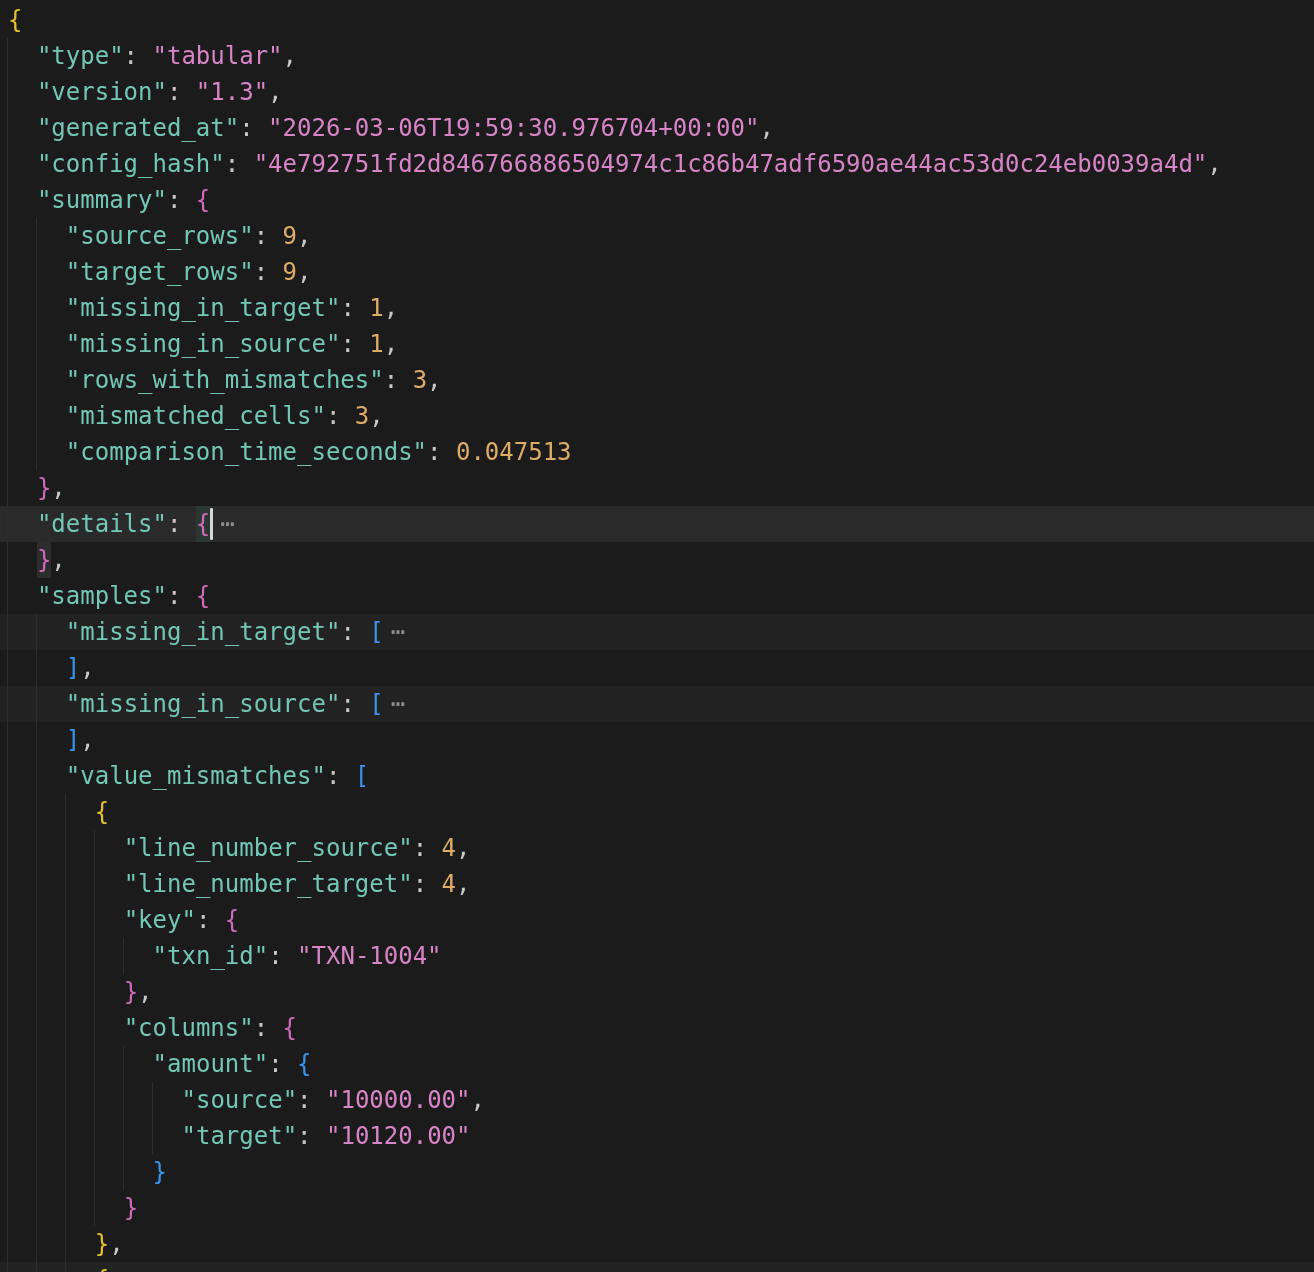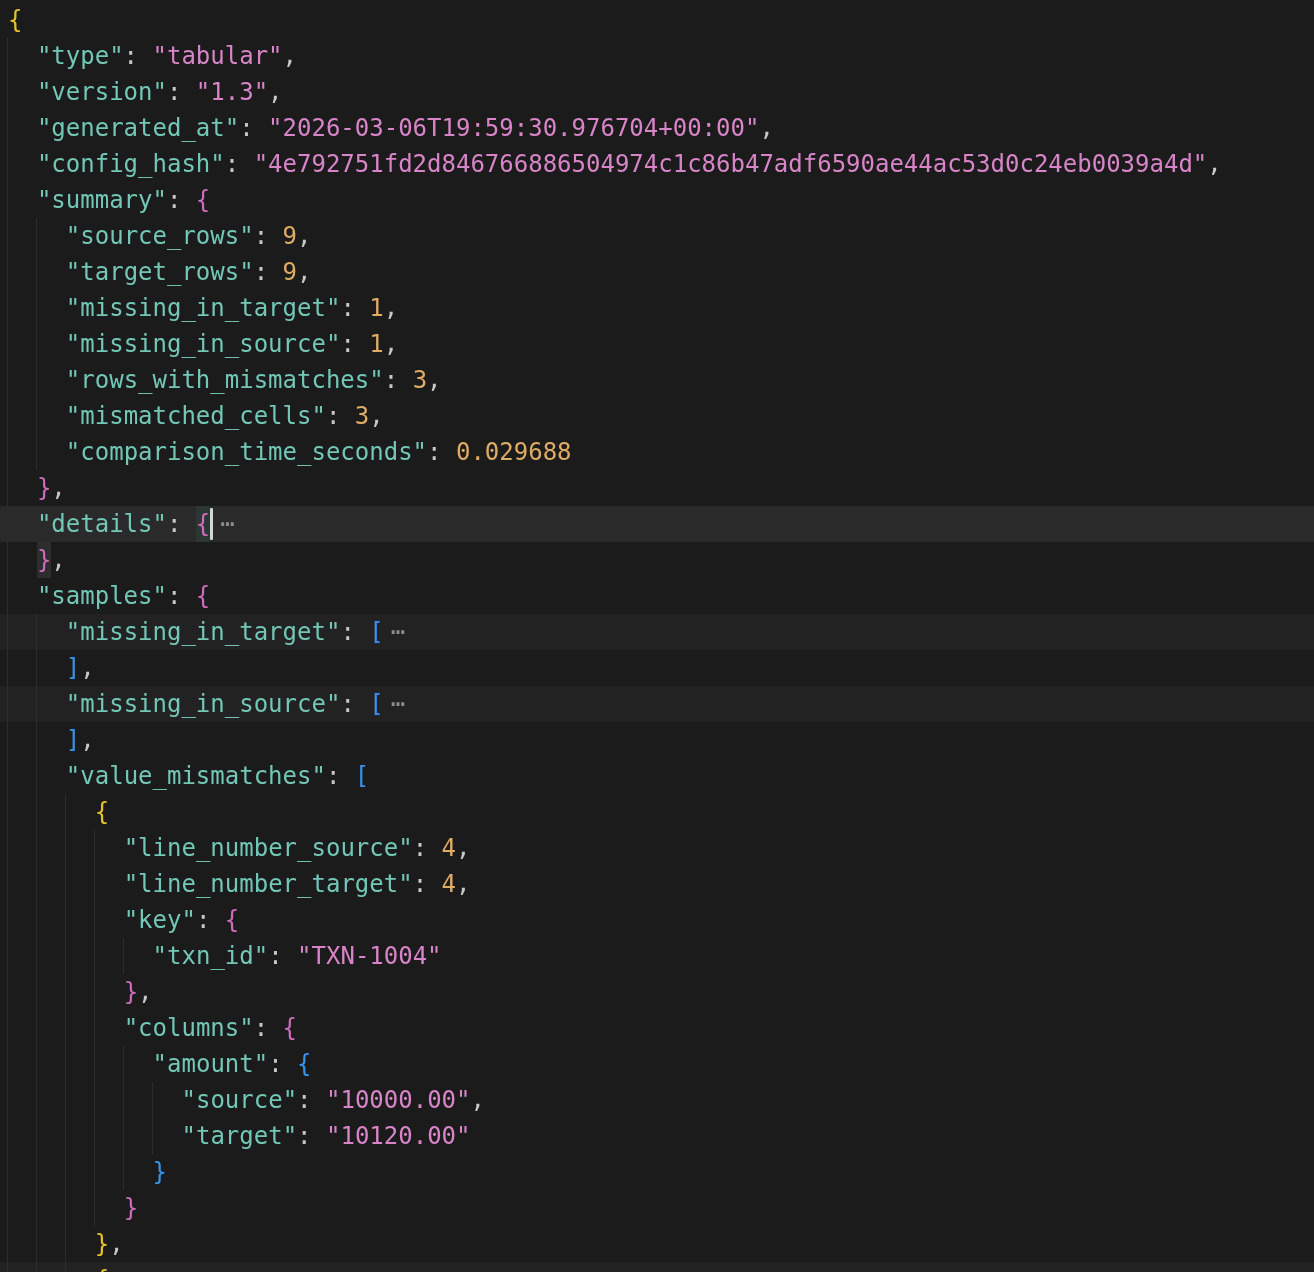--- a/index.html
+++ b/index.html
@@ -42,21 +42,21 @@
     <div class="line"><span class="guide" style="left: 7px;"></span><span class="code" style="padding-left: 36.916px;"><span class="tk-key">"version"</span><span class="tk-punct">: </span><span class="tk-string">"1.3"</span><span class="tk-punct">,</span></span></div>
     <div class="line"><span class="guide" style="left: 7px;"></span><span class="code" style="padding-left: 36.916px;"><span class="tk-key">"generated_at"</span><span class="tk-punct">: </span><span class="tk-string">"2026-03-06T19:59:30.976704+00:00"</span><span class="tk-punct">,</span></span></div>
     <div class="line"><span class="guide" style="left: 7px;"></span><span class="code" style="padding-left: 36.916px;"><span class="tk-key">"config_hash"</span><span class="tk-punct">: </span><span class="tk-string">"4e792751fd2d846766886504974c1c86b47adf6590ae44ac53d0c24eb0039a4d"</span><span class="tk-punct">,</span></span></div>
     <div class="line"><span class="guide" style="left: 7px;"></span><span class="code" style="padding-left: 36.916px;"><span class="tk-key">"summary"</span><span class="tk-punct">: </span><span class="tk-pink">{</span></span></div>
     <div class="line"><span class="guide" style="left: 7px;"></span><span class="guide" style="left: 35.916px;"></span><span class="code" style="padding-left: 65.832px;"><span class="tk-key">"source_rows"</span><span class="tk-punct">: </span><span class="tk-number">9</span><span class="tk-punct">,</span></span></div>
     <div class="line"><span class="guide" style="left: 7px;"></span><span class="guide" style="left: 35.916px;"></span><span class="code" style="padding-left: 65.832px;"><span class="tk-key">"target_rows"</span><span class="tk-punct">: </span><span class="tk-number">9</span><span class="tk-punct">,</span></span></div>
     <div class="line"><span class="guide" style="left: 7px;"></span><span class="guide" style="left: 35.916px;"></span><span class="code" style="padding-left: 65.832px;"><span class="tk-key">"missing_in_target"</span><span class="tk-punct">: </span><span class="tk-number">1</span><span class="tk-punct">,</span></span></div>
     <div class="line"><span class="guide" style="left: 7px;"></span><span class="guide" style="left: 35.916px;"></span><span class="code" style="padding-left: 65.832px;"><span class="tk-key">"missing_in_source"</span><span class="tk-punct">: </span><span class="tk-number">1</span><span class="tk-punct">,</span></span></div>
     <div class="line"><span class="guide" style="left: 7px;"></span><span class="guide" style="left: 35.916px;"></span><span class="code" style="padding-left: 65.832px;"><span class="tk-key">"rows_with_mismatches"</span><span class="tk-punct">: </span><span class="tk-number">3</span><span class="tk-punct">,</span></span></div>
     <div class="line"><span class="guide" style="left: 7px;"></span><span class="guide" style="left: 35.916px;"></span><span class="code" style="padding-left: 65.832px;"><span class="tk-key">"mismatched_cells"</span><span class="tk-punct">: </span><span class="tk-number">3</span><span class="tk-punct">,</span></span></div>
-    <div class="line"><span class="guide" style="left: 7px;"></span><span class="guide" style="left: 35.916px;"></span><span class="code" style="padding-left: 65.832px;"><span class="tk-key">"comparison_time_seconds"</span><span class="tk-punct">: </span><span class="tk-number">0.029688</span></span></div>
+    <div class="line"><span class="guide" style="left: 7px;"></span><span class="guide" style="left: 35.916px;"></span><span class="code" style="padding-left: 65.832px;"><span class="tk-key">"comparison_time_seconds"</span><span class="tk-punct">: </span><span class="tk-number">0.047513</span></span></div>
     <div class="line"><span class="guide" style="left: 7px;"></span><span class="code" style="padding-left: 36.916px;"><span class="tk-pink">}</span><span class="tk-punct">,</span></span></div>
     <div class="line bg-current"><span class="guide" style="left: 7px;"></span><span class="code" style="padding-left: 36.916px;"><span class="tk-key">"details"</span><span class="tk-punct">: </span><span class="tk-pink tk-foldbox">{</span><span class="tk-cursor"></span><span class="tk-el">…</span></span></div>
     <div class="line"><span class="guide" style="left: 7px;"></span><span class="code" style="padding-left: 36.916px;"><span class="tk-pink tk-matchbox">}</span><span class="tk-punct">,</span></span></div>
     <div class="line"><span class="guide" style="left: 7px;"></span><span class="code" style="padding-left: 36.916px;"><span class="tk-key">"samples"</span><span class="tk-punct">: </span><span class="tk-pink">{</span></span></div>
     <div class="line bg-folded"><span class="guide" style="left: 7px;"></span><span class="guide" style="left: 35.916px;"></span><span class="code" style="padding-left: 65.832px;"><span class="tk-key">"missing_in_target"</span><span class="tk-punct">: </span><span class="tk-blue">[</span><span class="tk-el">…</span></span></div>
     <div class="line"><span class="guide" style="left: 7px;"></span><span class="guide" style="left: 35.916px;"></span><span class="code" style="padding-left: 65.832px;"><span class="tk-blue">]</span><span class="tk-punct">,</span></span></div>
     <div class="line bg-folded"><span class="guide" style="left: 7px;"></span><span class="guide" style="left: 35.916px;"></span><span class="code" style="padding-left: 65.832px;"><span class="tk-key">"missing_in_source"</span><span class="tk-punct">: </span><span class="tk-blue">[</span><span class="tk-el">…</span></span></div>
     <div class="line"><span class="guide" style="left: 7px;"></span><span class="guide" style="left: 35.916px;"></span><span class="code" style="padding-left: 65.832px;"><span class="tk-blue">]</span><span class="tk-punct">,</span></span></div>
     <div class="line"><span class="guide" style="left: 7px;"></span><span class="guide" style="left: 35.916px;"></span><span class="code" style="padding-left: 65.832px;"><span class="tk-key">"value_mismatches"</span><span class="tk-punct">: </span><span class="tk-blue">[</span></span></div>
     <div class="line"><span class="guide" style="left: 7px;"></span><span class="guide" style="left: 35.916px;"></span><span class="guide" style="left: 64.832px;"></span><span class="code" style="padding-left: 94.748px;"><span class="tk-gold">{</span></span></div>

